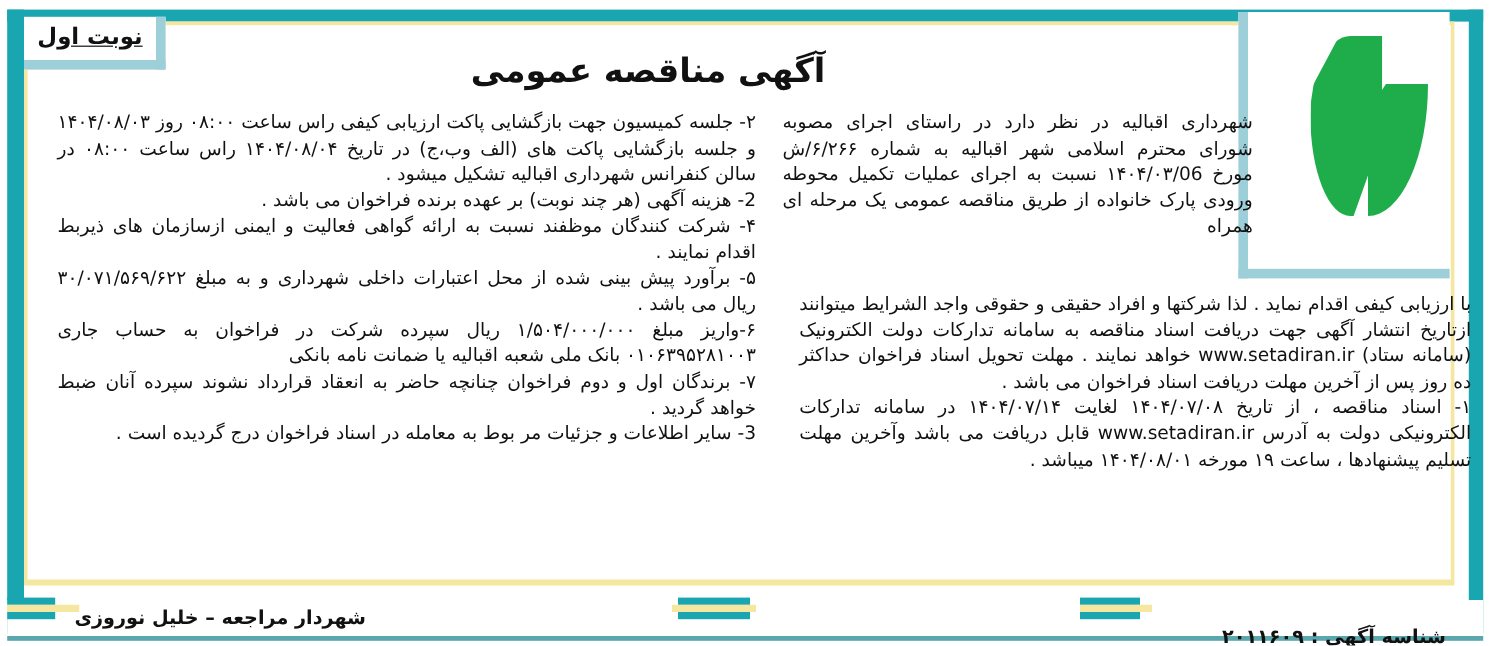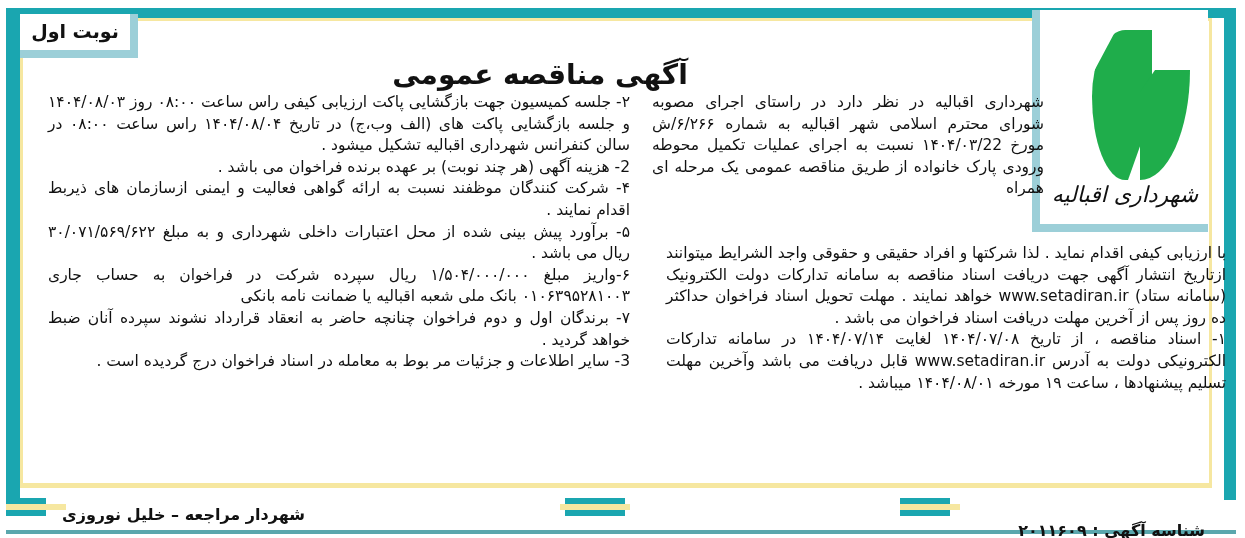--- a/index.html
+++ b/index.html
@@ -9,33 +9,33 @@
            border-top:10px solid #1aa6b0; border-left:14px solid #1aa6b0;
            border-right:12px solid #1aa6b0; box-sizing:border-box; }
   .frame-bottom { position:absolute; left:6px; top:500px; width:1230px; height:34px;
            background:linear-gradient(#ffffff 0 2px, #fff 2px); border-bottom:4px solid #5aa7ad;
            box-sizing:border-box; }
   .inner-yellow { position:absolute; left:20px; top:18px; width:1192px; height:470px;
            border:3px solid #f6e7a0; border-bottom:5px solid #f6e7a0; box-sizing:border-box; }
   .badge { position:absolute; left:20px; top:14px; width:118px; height:44px;
            background:#fff; border-right:8px solid #9ccfd8; border-bottom:8px solid #9ccfd8;
            box-sizing:border-box; direction:rtl; text-align:center; font-weight:bold;
-           font-size:19px; line-height:34px; }
+           font-size:19px; line-height:34px;text-decoration:underline; }
   .logo-box { position:absolute; left:1032px; top:10px; width:176px; height:222px;
            background:#fff; border-left:8px solid #9ccfd8; border-bottom:8px solid #9ccfd8;
            box-sizing:border-box; }
   .logo-shape1 { position:absolute; left:52px; top:20px; width:60px; height:150px;
            background:#1fad4b; border-radius:100% 0 0 100% / 80% 0 0 100%;
            clip-path:polygon(40% 0,100% 0,100% 55%,60% 100%,0 100%,0 30%); }
   .logo-shape2 { position:absolute; left:100px; top:60px; width:50px; height:110px;
            background:#1fad4b; border-radius:0 0 100% 0 / 0 0 100% 0;
            clip-path:polygon(30% 0,100% 0,100% 60%,40% 100%,0 100%,0 20%); }
   .logo-text { position:absolute; left:10px; top:172px; width:150px; text-align:center;
            direction:rtl; font-family:"DejaVu Serif", serif; font-style:italic; font-size:22px; }
-  .title { position:absolute; left:380px; top:58px; width:320px; text-align:center;
+  .title { position:absolute; left:380px; top:42px; width:320px; text-align:center;
            direction:rtl; font-weight:bold; font-size:28px; }
   .col { position:absolute; direction:rtl; text-align:justify; font-size:15.5px; line-height:21.6px;margin-left:16px; }
   .col-right-top { left:636px; top:92px; width:392px; }
   .col-right-bottom { left:636px; top:243px; width:574px; }
   .col-left { left:32px; top:92px; width:582px; }
   .col p { margin:0; }
   .footer { position:absolute; top:502px; height:26px; direction:rtl; font-weight:bold; font-size:16px; line-height:26px; }
   .footer-left { left:62px; }
   .footer-right { right:40px;margin-top:16px; }
   .deco { position:absolute; top:498px; width:70px; height:30px; }
@@ -46,27 +46,26 @@
 
 <div class="frame"></div>
 <div class="frame-bottom"></div>
 <div class="inner-yellow"></div>
 
 <div class="badge">نوبت اول</div>
 
 <div class="logo-box">
   <div class="logo-shape1"></div>
   <div class="logo-shape2"></div>
-  <div class="logo-text">شهرداری اقبالیه</div>
 </div>
 
 <div class="title">آگهی مناقصه عمومی</div>
 
 <div class="col col-right-top">
-  <p>شهرداری اقبالیه در نظر دارد در راستای اجرای مصوبه شورای محترم اسلامی شهر اقبالیه به شماره ۶/۲۶۶/ش مورخ ۱۴۰۴/۰۳/22 نسبت به اجرای عملیات تکمیل محوطه ورودی پارک خانواده از طریق مناقصه عمومی یک مرحله ای همراه</p>
+  <p>شهرداری اقبالیه در نظر دارد در راستای اجرای مصوبه شورای محترم اسلامی شهر اقبالیه به شماره ۶/۲۶۶/ش مورخ ۱۴۰۴/۰۳/06 نسبت به اجرای عملیات تکمیل محوطه ورودی پارک خانواده از طریق مناقصه عمومی یک مرحله ای همراه</p>
 </div>
 
 <div class="col col-right-bottom">
   <p style="width:560px">با ارزیابی کیفی اقدام نماید . لذا شرکتها و افراد حقیقی و حقوقی واجد الشرایط میتوانند ازتاریخ انتشار آگهی جهت دریافت اسناد مناقصه به سامانه تدارکات دولت الکترونیک (سامانه ستاد) www.setadiran.ir خواهد نمایند . مهلت تحویل اسناد فراخوان حداکثر ده روز پس از آخرین مهلت دریافت اسناد فراخوان می باشد .</p>
   <p style="width:560px">۱- اسناد مناقصه ، از تاریخ ۱۴۰۴/۰۷/۰۸ لغایت ۱۴۰۴/۰۷/۱۴ در سامانه تدارکات الکترونیکی دولت به آدرس www.setadiran.ir قابل دریافت می باشد وآخرین مهلت تسلیم پیشنهادها ، ساعت ۱۹ مورخه ۱۴۰۴/۰۸/۰۱ میباشد .</p>
 </div>
 
 <div class="col col-left">
   <p>۲- جلسه کمیسیون جهت بازگشایی پاکت ارزیابی کیفی راس ساعت ۰۸:۰۰ روز ۱۴۰۴/۰۸/۰۳ و جلسه بازگشایی پاکت های (الف وب،ج) در تاریخ ۱۴۰۴/۰۸/۰۴ راس ساعت ۰۸:۰۰ در سالن کنفرانس شهرداری اقبالیه تشکیل میشود .</p>
   <p>2- هزینه آگهی (هر چند نوبت) بر عهده برنده فراخوان می باشد .</p>

